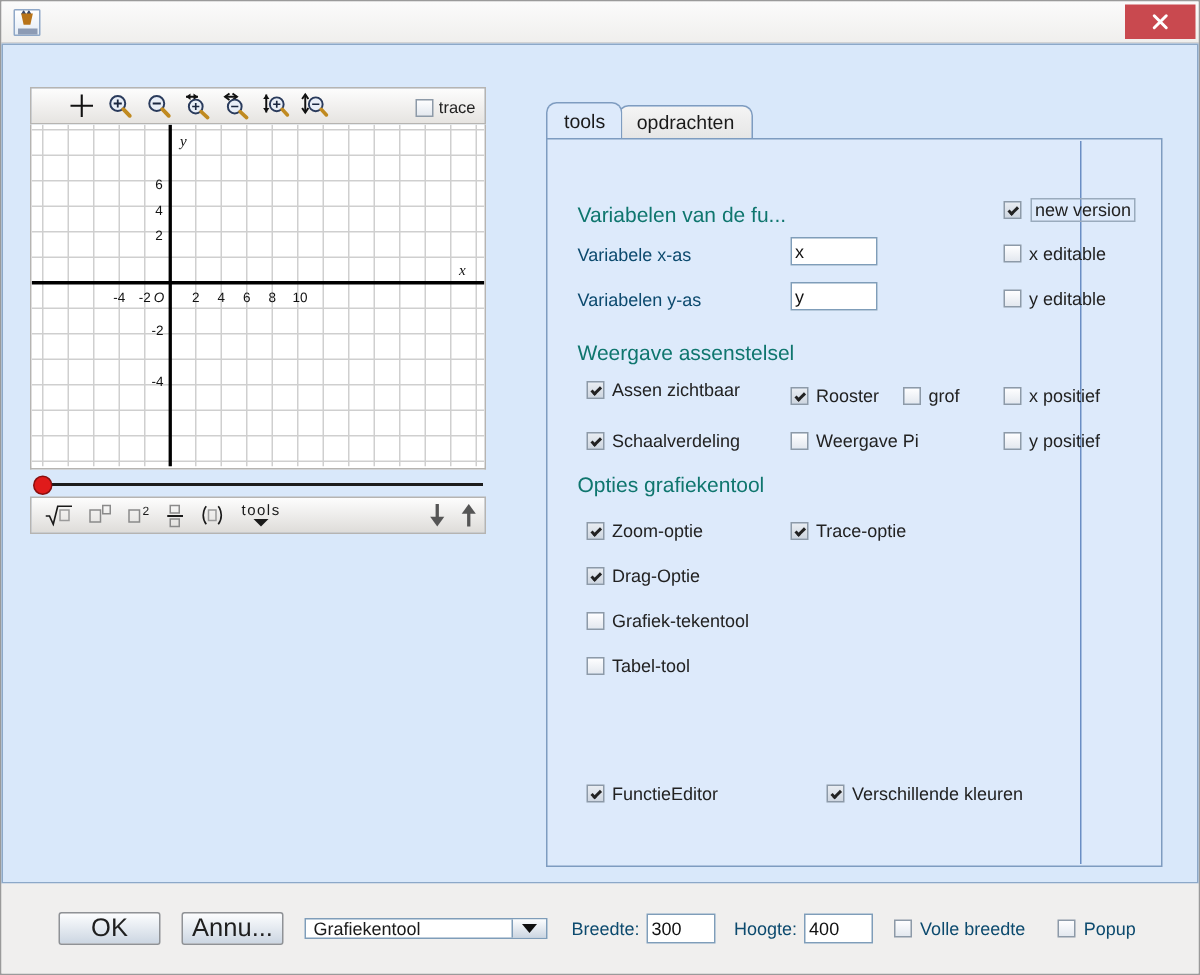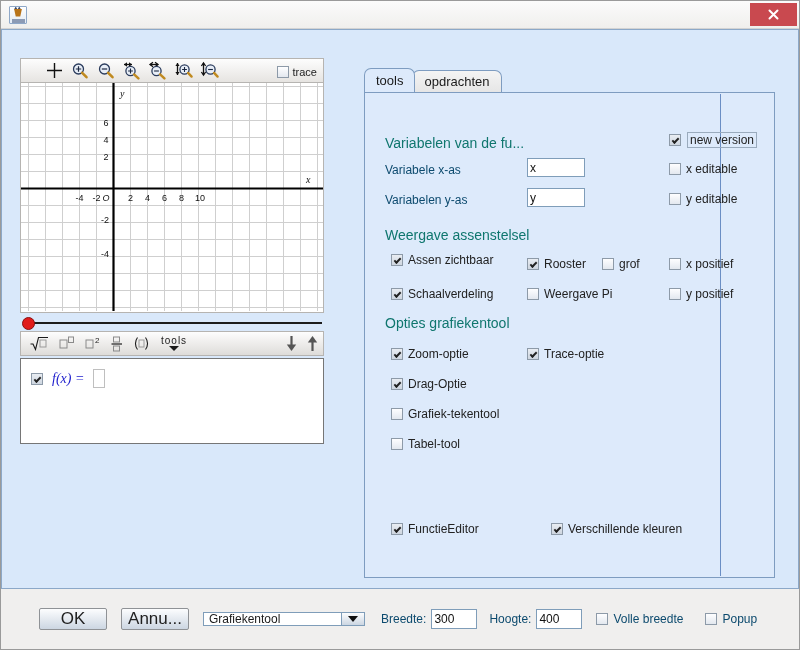--- a/index.html
+++ b/index.html
@@ -431,27 +431,20 @@
             </div>
             <div>
               <svg width="13" height="17" viewBox="0 0 13 17">
                 <path d="M6.5 16 V5" stroke="#555" stroke-width="2.2"></path>
                 <path d="M6.5 1 L1.8 7.5 H11.2 Z" fill="#555"></path>
               </svg>
             </div>
           </div>
         </div>
 
-        <div class="feditor">
-          <div class="frow">
-            <span class="cb checked"></span>
-            <span class="fx">f(x) =</span>
-            <span class="fslot"></span>
-          </div>
-        </div>
       </div>
 
       <div class="rightpanel">
         <div class="tabstrip">
           <div class="tab active">
             <span>tools</span>
           </div>
           <div class="tab">
             <span>opdrachten</span>
           </div>

